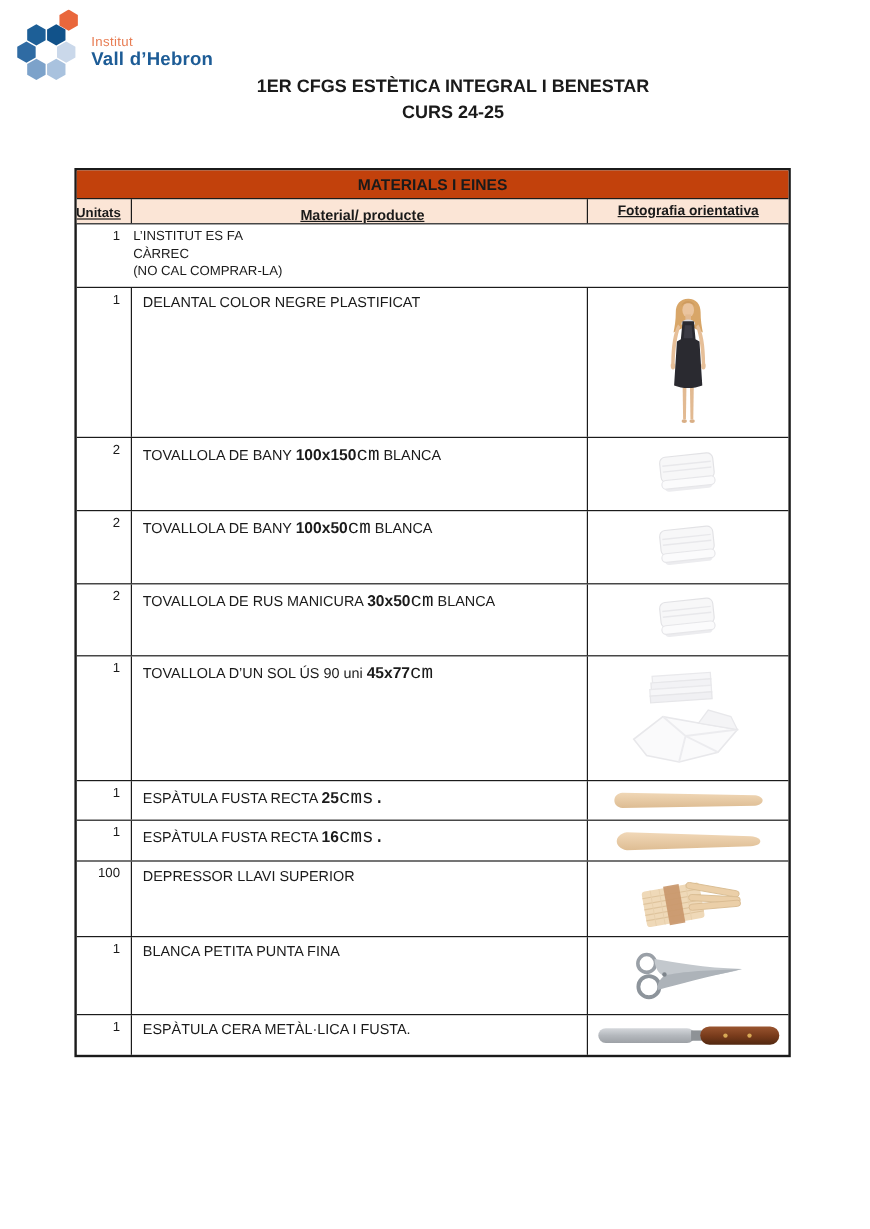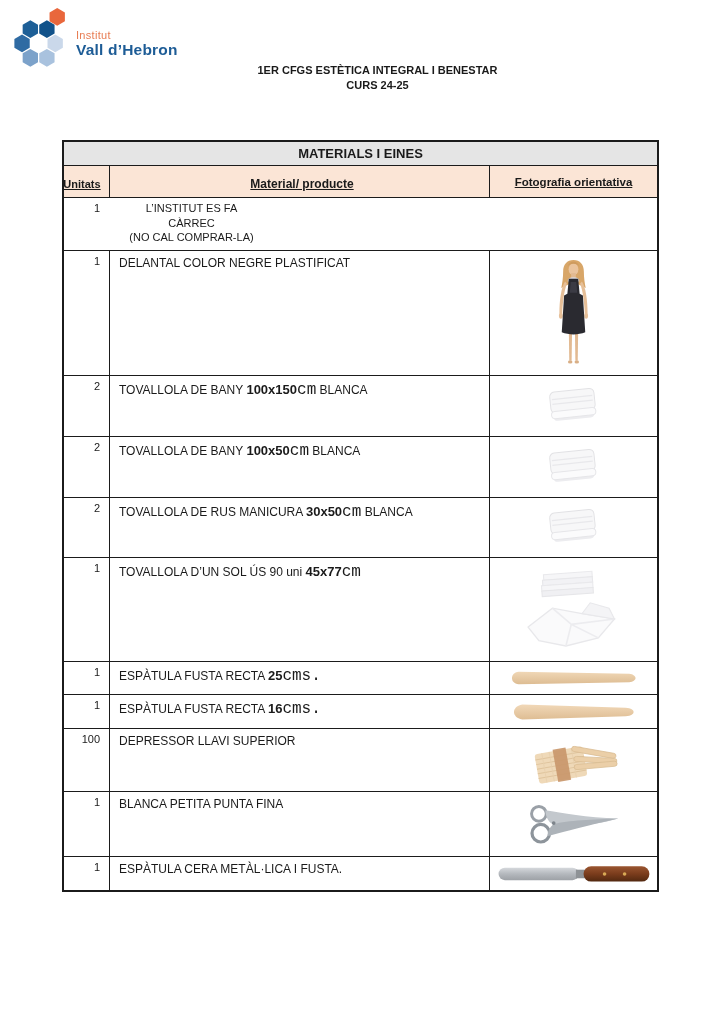--- a/index.html
+++ b/index.html
@@ -9,36 +9,36 @@
     font-family:"Liberation Sans", sans-serif;
     color:#1a1a1a;
     position:relative;
     overflow:hidden;
   }
   
   .logo { position:absolute; left:12px; top:8px; display:flex; align-items:center; gap:9px; }
   .logo-text { display:flex; flex-direction:column; margin-top:10px; }
   .logo-inst { font-size:11px; color:#E87C52; letter-spacing:.3px; }
   .logo-name { font-size:15.5px; font-weight:bold; color:#1D5C96; letter-spacing:.2px; }
-  .doc-title { position:absolute; left:0; right:0; top:63px; text-align:center; font-weight:bold; font-size:11px; line-height:1.38;margin-left:30px; }
+  .doc-title { position:absolute; left:0; right:0; top:63px; text-align:center; font-weight:bold; font-size:15px; line-height:1.38;margin-left:30px; }
   
   .tbl { position:absolute; left:62px; top:140px; width:597px; border:2px solid #1b1b1b; background:#fff; }
   .trow { display:flex; border-top:1.5px solid #1b1b1b; }
   .trow.first { border-top:none; }
-  .tbl-title { height:23px; background:#e5e5e5; display:flex; align-items:center; justify-content:center; font-weight:bold; font-size:13px; }
-  .colhead { height:32px; background:#FBE5D6; }
+  .tbl-title { height:23px; background:#c2410c; display:flex; align-items:center; justify-content:center; font-weight:bold; font-size:13px; }
+  .colhead { height:21px; background:#FBE5D6; }
   .colhead .cell { display:flex; align-items:center; justify-content:center; font-weight:bold; font-size:11.5px; text-decoration:underline; }
   .cell { overflow:hidden; }
   .cell.units { width:45px; text-align:right; padding:4px 9px 0 0; font-size:11px; flex:none; }
   .cell.material { flex:1; border-left:1.5px solid #1b1b1b; border-right:1.5px solid #1b1b1b; padding:5px 4px 0 9px; font-size:12px; }
   .cell.photo { width:167px; flex:none; display:flex; align-items:center; justify-content:center; }
   .cell.photo.top { align-items:flex-start; }
   .seg-b { font-weight:bold; font-size:13px; }
   .seg-s { font-size:16px;font-family:Liberation Mono, monospace; }
-  .photo-note { width:100%; text-align:center; font-size:11px; line-height:1.32; padding:3px 4px 0 2px; }
+  .photo-note { width:100%; text-align:left; font-size:11px; line-height:1.32; padding:3px 4px 0 2px; }
 </style>
 </head>
 <body>
 
 <div class="logo">
   <svg width="55" height="62" viewBox="0 0 62 70">
     <g>
       <polygon points="0,-10 8.66,-5 8.66,5 0,10 -8.66,5 -8.66,-5" transform="translate(20.65,23.8)" fill="#1D5F97"></polygon>
       <polygon points="0,-10 8.66,-5 8.66,5 0,10 -8.66,5 -8.66,-5" transform="translate(39.35,23.8)" fill="#11528A"></polygon>
       <polygon points="0,-10 8.66,-5 8.66,5 0,10 -8.66,5 -8.66,-5" transform="translate(11.3,40)" fill="#2F6BA3"></polygon>

